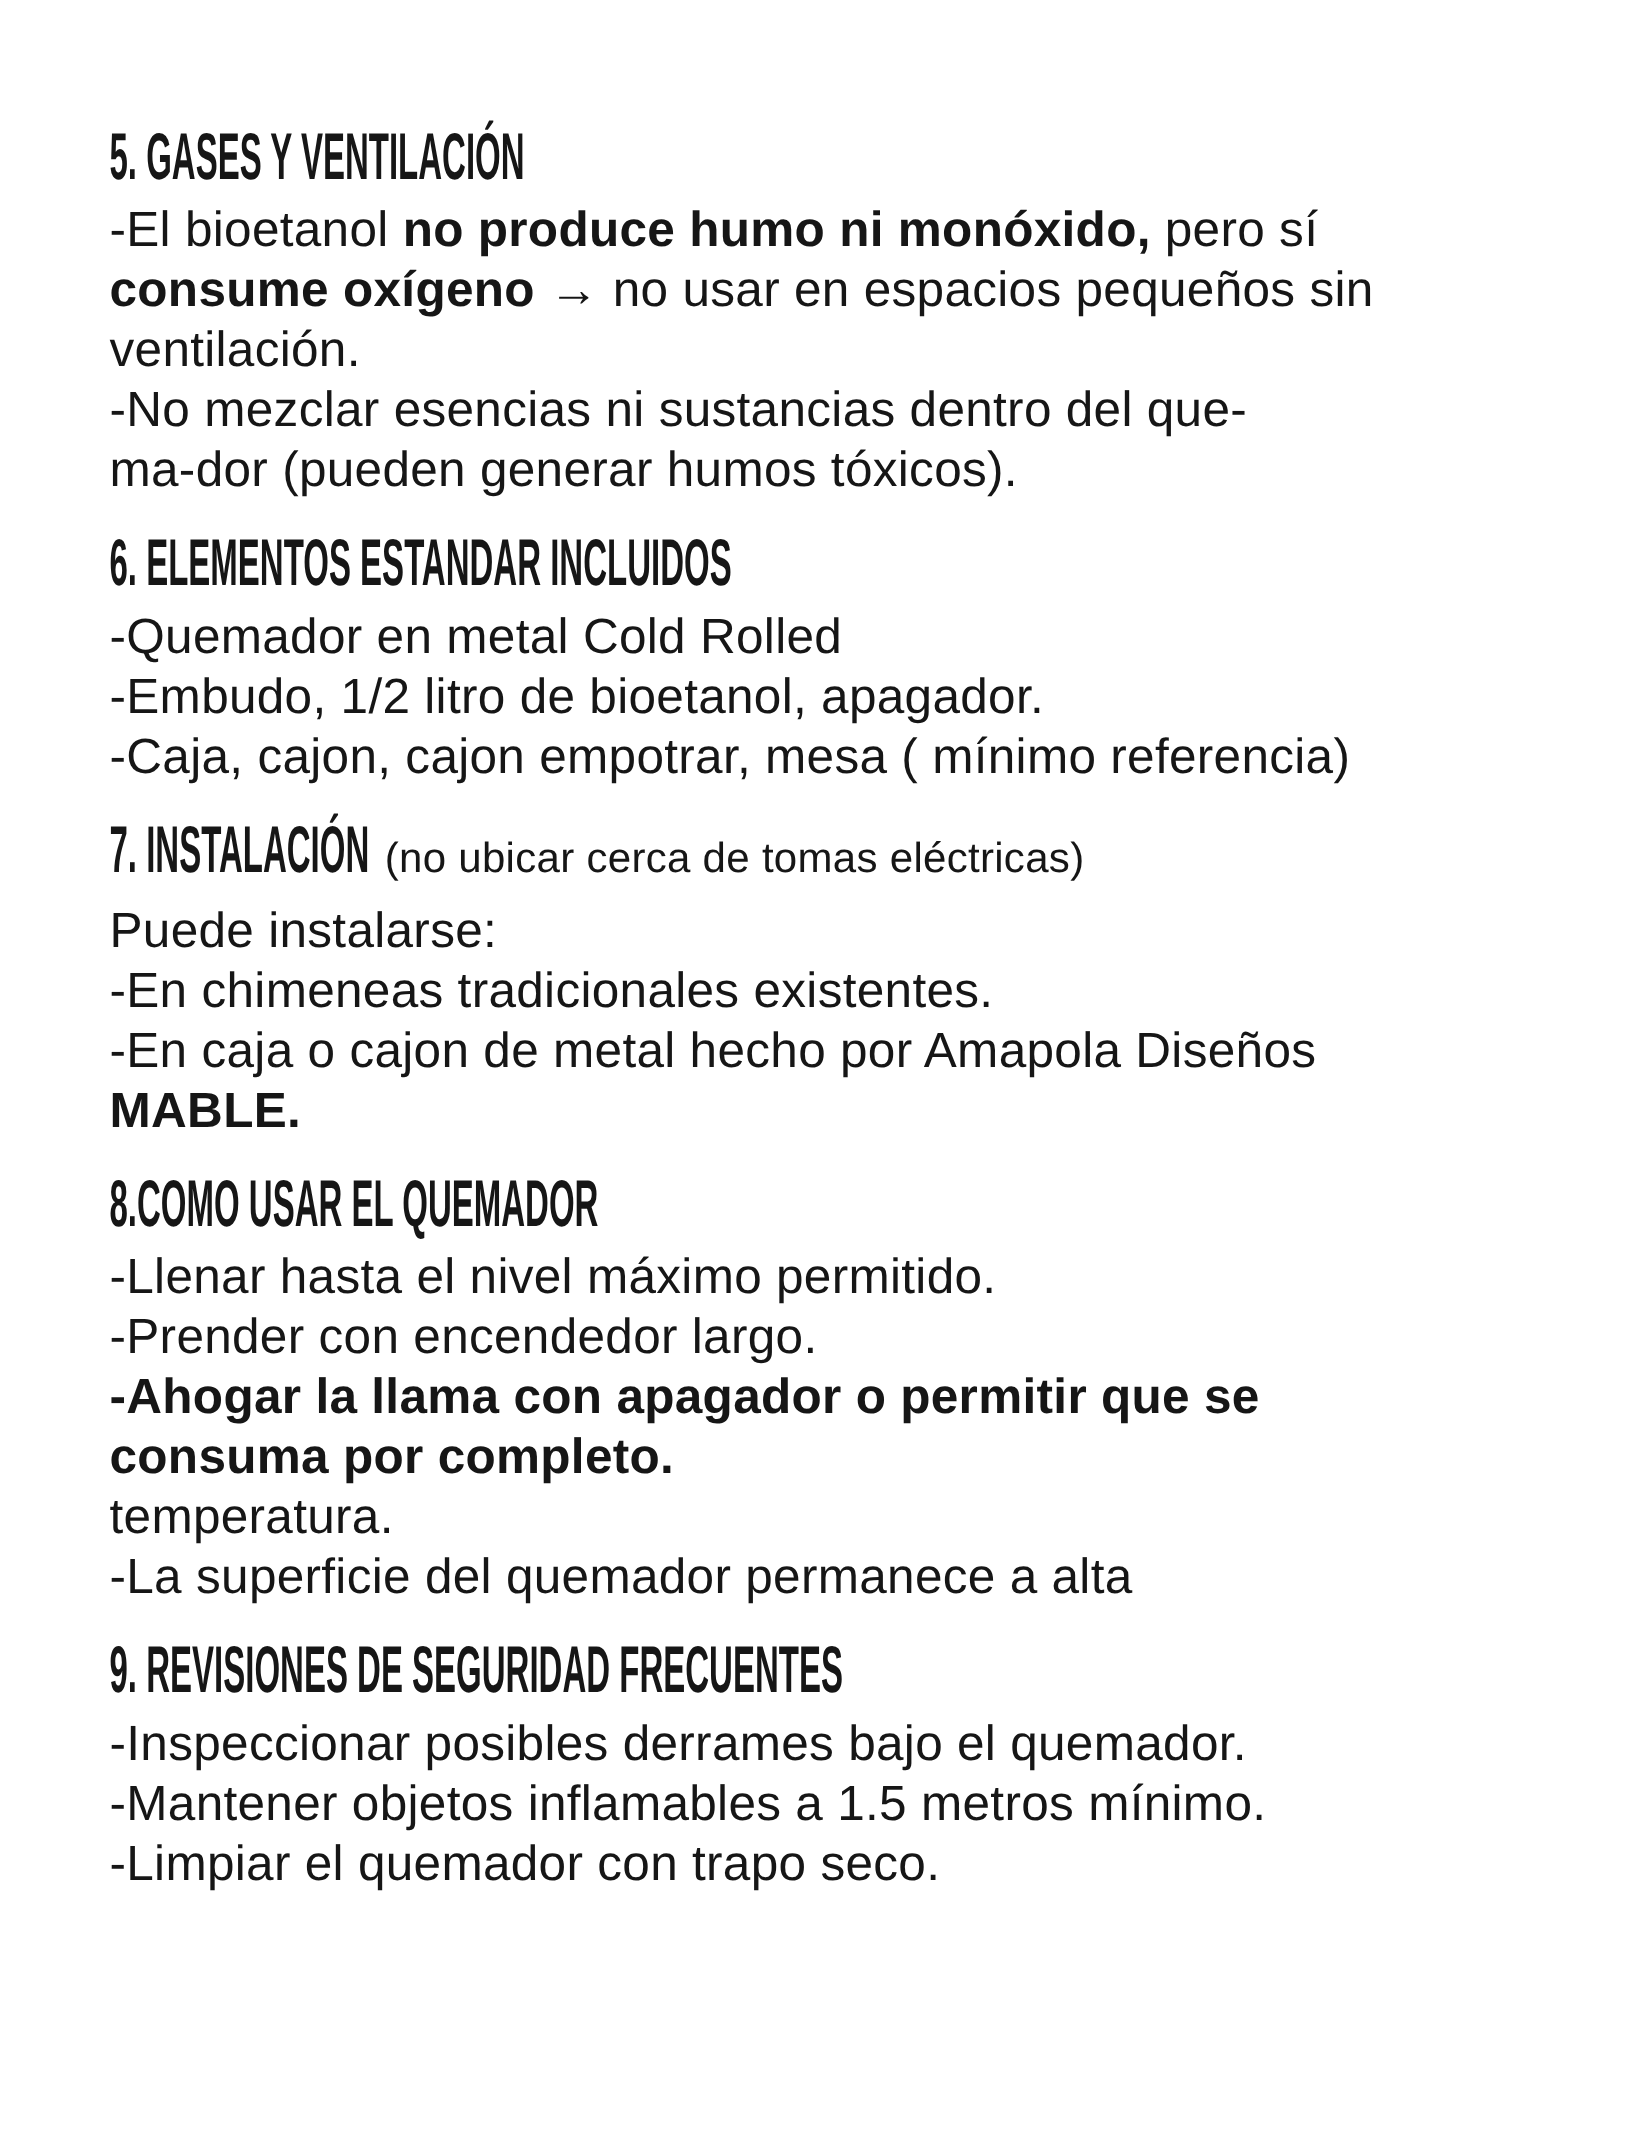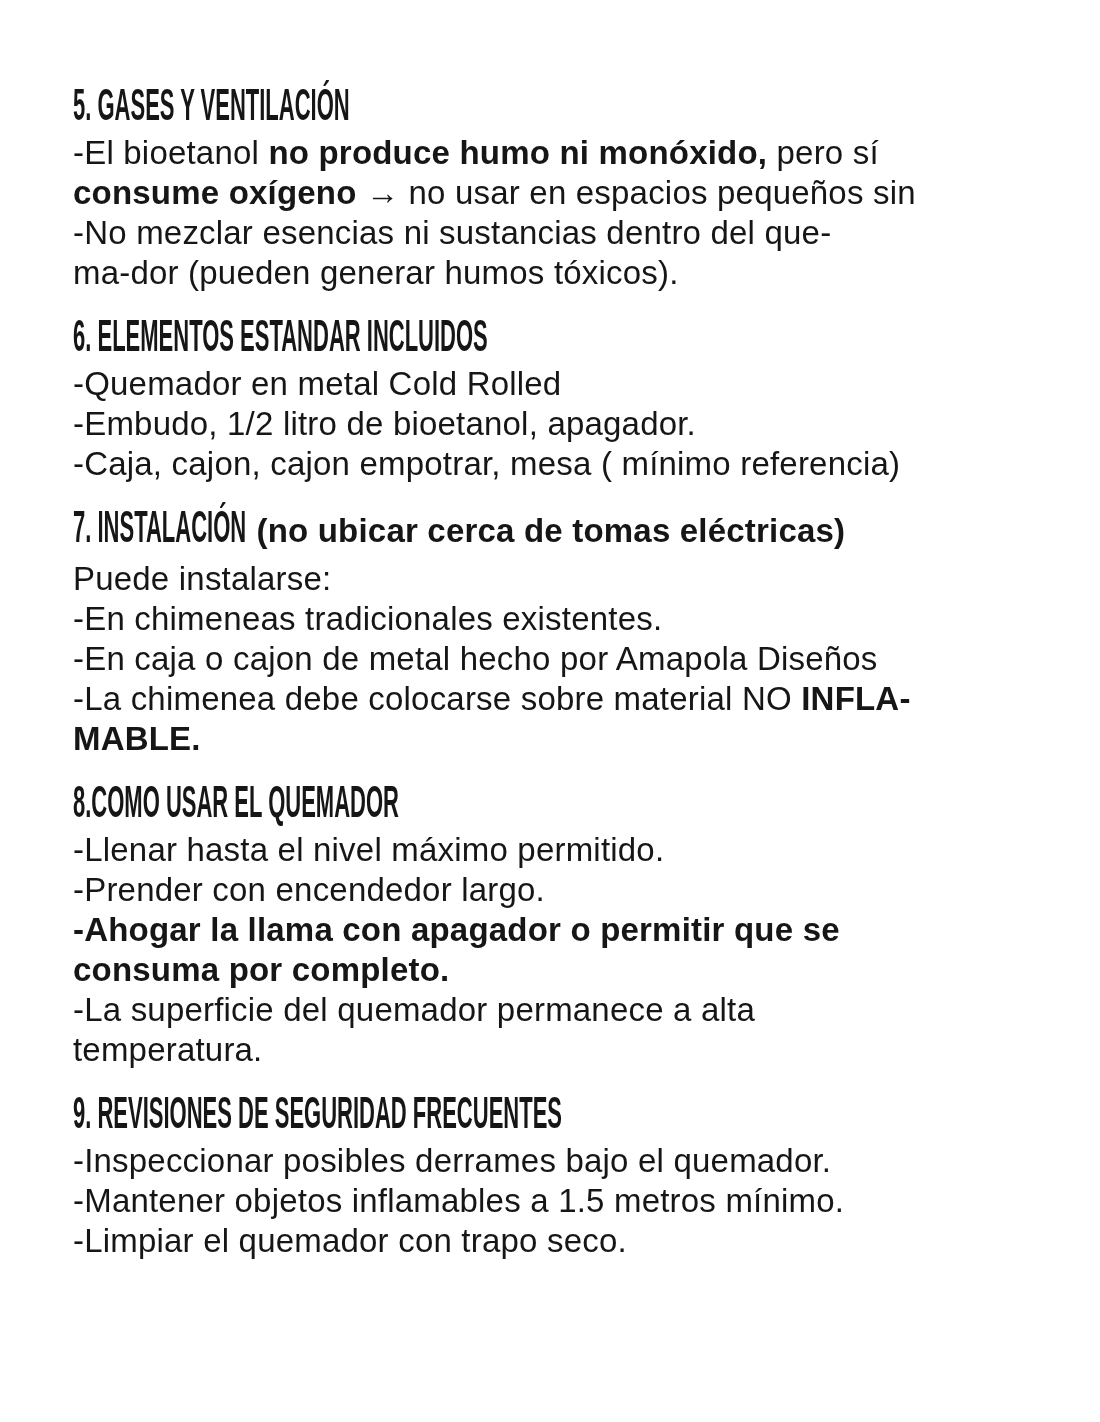--- a/index.html
+++ b/index.html
@@ -29,22 +29,22 @@
     white-space: nowrap;
     letter-spacing: 0px;
   }
   .condensed {
     display: inline-block;
     transform: scaleX(0.5);
     transform-origin: 0 80%;
     white-space: pre;
   }
   .heading-suffix {
-    font-size: 33px;
-    font-weight: 700;
+    font-size: 28px;
+    font-weight: 400;
     margin-left: 10px;
     letter-spacing: 0.2px;
   }
   .line {
     font-size: 33px;
     line-height: 40px;
     white-space: pre;
     letter-spacing: 0.2px;
   }
   .line .bold {
@@ -53,45 +53,45 @@
 </style>
 </head>
 <body>
 
 <div class="page">
   <main>
       <section class="section">
         <h2 class="heading"><span class="condensed" style="margin-right: -276.297px;">5. GASES Y VENTILACIÓN</span></h2>
         <div class="line"><span>-El bioetanol </span><span class="bold">no produce humo ni monóxido,</span><span> pero sí</span></div>
         <div class="line"><span class="bold">consume oxígeno</span><span> → no usar en espacios pequeños sin</span></div>
+        <div class="line"><span>ventilación.</span></div>
         <div class="line"><span>-No mezclar esencias ni sustancias dentro del que-</span></div>
         <div class="line"><span>ma-dor (pueden generar humos tóxicos).</span></div>
       </section>
       <section class="section">
         <h2 class="heading"><span class="condensed" style="margin-right: -415.219px;">6. ELEMENTOS ESTANDAR INCLUIDOS</span></h2>
         <div class="line"><span>-Quemador en metal Cold Rolled</span></div>
         <div class="line"><span>-Embudo, 1/2 litro de bioetanol, apagador.</span></div>
         <div class="line"><span>-Caja, cajon, cajon empotrar, mesa ( mínimo referencia)</span></div>
       </section>
       <section class="section">
         <h2 class="heading"><span class="condensed" style="margin-right: -172.844px;">7. INSTALACIÓN</span><span class="heading-suffix">(no ubicar cerca de tomas eléctricas)</span></h2>
         <div class="line"><span>Puede instalarse:</span></div>
         <div class="line"><span>-En chimeneas tradicionales existentes.</span></div>
         <div class="line"><span>-En caja o cajon de metal hecho por Amapola Diseños</span></div>
-        <div class="line"><span>-La chimenea debe colocarse sobre material NO </span><span class="bold">INFLA-</span></div>
         <div class="line"><span class="bold">MABLE.</span></div>
       </section>
       <section class="section">
         <h2 class="heading"><span class="condensed" style="margin-right: -326.047px;">8.COMO USAR EL QUEMADOR</span></h2>
         <div class="line"><span>-Llenar hasta el nivel máximo permitido.</span></div>
         <div class="line"><span>-Prender con encendedor largo.</span></div>
         <div class="line"><span class="bold">-Ahogar la llama con apagador o permitir que se</span></div>
         <div class="line"><span class="bold">consuma por completo.</span></div>
+        <div class="line"><span>temperatura.</span></div>
         <div class="line"><span>-La superficie del quemador permanece a alta</span></div>
-        <div class="line"><span>temperatura.</span></div>
       </section>
       <section class="section">
         <h2 class="heading"><span class="condensed" style="margin-right: -489.023px;">9. REVISIONES DE SEGURIDAD FRECUENTES</span></h2>
         <div class="line"><span>-Inspeccionar posibles derrames bajo el quemador.</span></div>
         <div class="line"><span>-Mantener objetos inflamables a 1.5 metros mínimo.</span></div>
         <div class="line"><span>-Limpiar el quemador con trapo seco.</span></div>
       </section>
     </main>
 </div>
 

